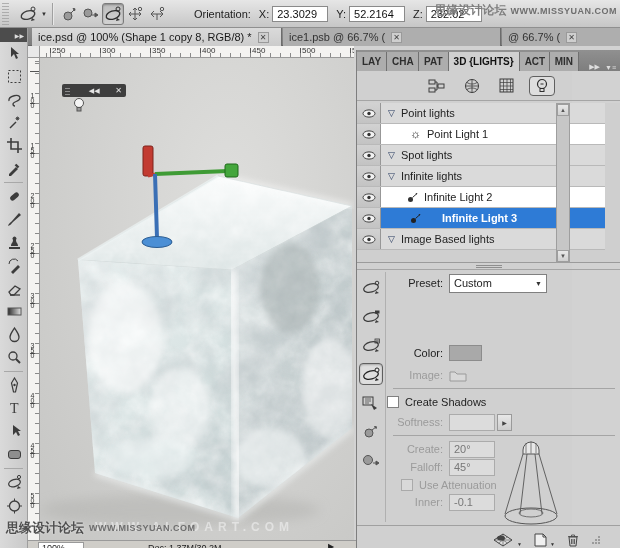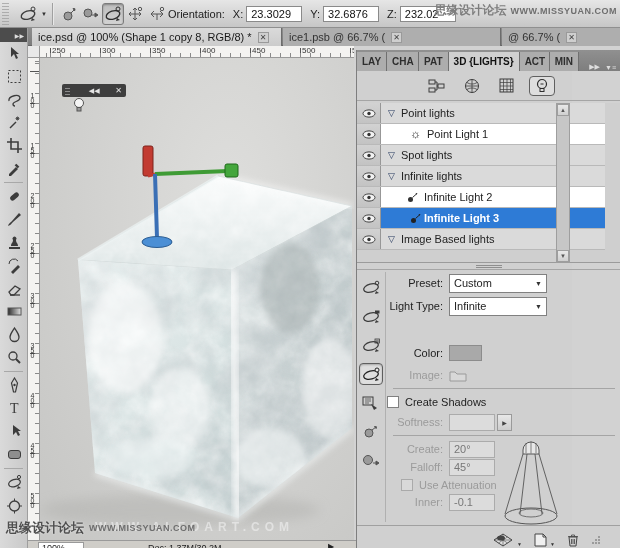--- a/index.html
+++ b/index.html
@@ -140,28 +140,28 @@
           <path d="M8 2v12M2 8h12M8 2l-2 2M8 2l2 2M8 14l-2-2M8 14l2-2M2 8l2-2M2 8l2 2M14 8l-2-2M14 8l-2 2" stroke="#555" fill="none"></path>
           <circle cx="13" cy="3" r="1.7" fill="none" stroke="#555"></circle>
         </svg>
     </div>
     <div class="obtn">
       <svg width="16" height="16" viewBox="0 0 16 16">
           <path d="M2 8h12M2 8l3-3M2 8l3 3M14 8l-3-3M14 8l-3 3M8 8v6" stroke="#555" fill="none"></path>
           <circle cx="13" cy="3" r="1.7" fill="none" stroke="#555"></circle>
         </svg>
     </div>
-    <span style="margin-left:0">Orientation:</span>
+    <span style="margin-left:26px">Orientation:</span>
     <div class="ofield">
       <span>X:</span>
       <div class="oinput">23.3029</div>
     </div>
     <div class="ofield">
       <span>Y:</span>
-      <div class="oinput">32.6876</div>
+      <div class="oinput">52.2164</div>
     </div>
     <div class="ofield">
       <span>Z:</span>
       <div class="oinput">232.02</div>
     </div>
   </div>
 
   <div id="wmtop" class="abs">
     <span class="wm-cn">思缘设计论坛</span>
     <span class="wm-url">WWW.MISSYUAN.COM</span>
@@ -559,21 +559,21 @@
             <span>Infinite Light 2</span>
           </div>
       </div>
       <div class="lrow" style="top:105px">
         <div class="eye">
             <svg width="14" height="9">
               <ellipse cx="7" cy="4.5" rx="6" ry="3.6" fill="#f2f2f2" stroke="#444"></ellipse>
               <circle cx="7" cy="4.5" r="1.7" fill="#333"></circle>
             </svg>
           </div>
-        <div class="lc child sel" style="gap:2px">
+        <div class="lc child sel" style="gap:20px">
             <svg width="12" height="12">
               <circle cx="3.5" cy="8.5" r="2.5" fill="#222"></circle>
               <path d="M5.5 6.5l4.5-4" stroke="#222"></path>
               <path d="M10.5 2l-2 .3 1 1.5z" fill="#222"></path>
             </svg>
             <span>Infinite Light 3</span>
           </div>
       </div>
       <div class="lrow" style="top:126px">
         <div class="eye">
@@ -646,27 +646,20 @@
               <circle cx="6" cy="6" r="4.5" fill="#9a9a9a" stroke="#555"></circle>
               <path d="M11 9h5M14 7l3 2-3 2z" stroke="#555" fill="#555"></path>
             </svg>
           </div>
       </div>
 
       <div class="prow" style="top:3px">
         <span class="plab">Preset:</span>
         <div class="pdd">
             <span>Custom</span>
-            <span class="ddarrow">▼</span>
-          </div>
-      </div>
-      <div class="prow" style="top:26px">
-        <span class="plab">Light Type:</span>
-        <div class="pdd">
-            <span>Infinite</span>
             <span class="ddarrow">▼</span>
           </div>
       </div>
       <div class="prow" style="top:73px">
         <span class="plab">Color:</span>
         <div class="swatch" style="background:#a9a9a9"></div>
       </div>
       <div class="prow" style="top:95px">
         <span class="plab dis">Image:</span>
         <svg width="18" height="13">

